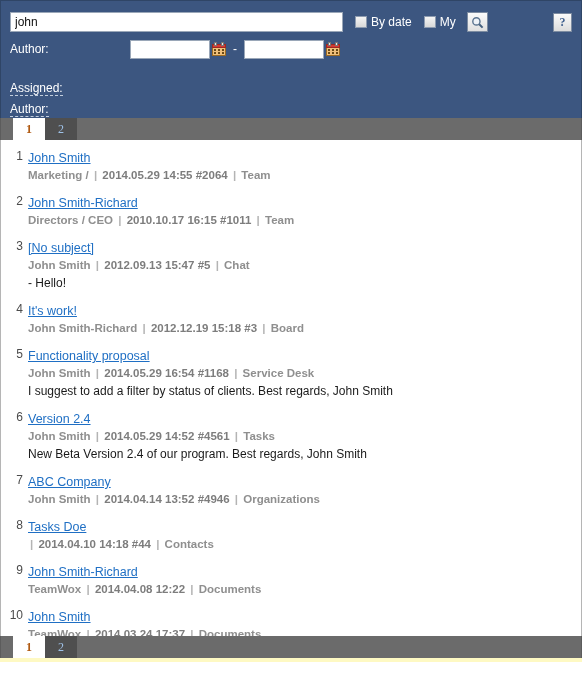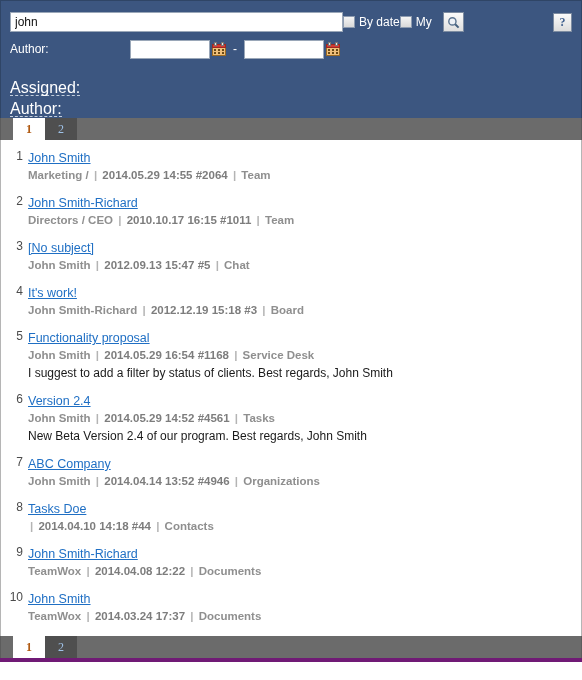--- a/index.html
+++ b/index.html
@@ -11,21 +11,21 @@
     width: 582px;
     height: 680px;
     font-family: "Liberation Sans", sans-serif;
     overflow: hidden;
   }
   .app {
     width: 582px;
     height: 662px;
     position: relative;
     box-sizing: border-box;
-    background: #701a75;
+    background: #fef9c3;
   }
 
   
   .search-header {
     background: #3c5680;
     padding: 10px 9px 6px 9px;
     box-sizing: border-box;
     height: 118px;
     position: relative;
     border-left: 1px solid #2f4566;
@@ -45,20 +45,21 @@
     background: #ffffff;
     color: #111111;
     font-family: "Liberation Sans", sans-serif;
     font-size: 12px;
     padding: 1px 4px;
     outline: none;
   }
   .chk-wrap {
     display: flex;
     align-items: center;
+    margin-left: 12px;
     color: #ffffff;
     font-size: 12px;
     white-space: nowrap;
   }
   .chk-box {
     width: 12px;
     height: 12px;
     box-sizing: border-box;
     border: 1px solid #8d9bb0;
     background: linear-gradient(#f4f4f4, #d9d9d9);
@@ -124,21 +125,21 @@
     position: relative;
     display: inline-block;
   }
   .dash {
     color: #ffffff;
     font-size: 12px;
     margin: 0 7px;
   }
   .link-label {
     color: #ffffff;
-    font-size: 16px;
+    font-size: 12px;
     border-bottom: 1px dashed #c3cedd;
     display: inline-block;
     line-height: 14px;
     margin-top: 20px;
   }
   .filter-line { height: 21px; }
 
   
   .pager {
     background: #6b6b6b;
@@ -326,21 +327,21 @@
       <div class="res-item">
         <div class="res-num">1</div>
         <div class="res-body"><a class="res-title">John Smith</a><div class="res-meta"><span>Marketing /</span> <span class="sep">|</span> <span class="dt">2014.05.29 14:55</span> <span class="dt">#2064</span> <span class="sep">|</span> <span>Team</span> </div></div>
       </div>
       <div class="res-item">
         <div class="res-num">2</div>
         <div class="res-body"><a class="res-title">John Smith-Richard</a><div class="res-meta"><span>Directors / CEO</span> <span class="sep">|</span> <span class="dt">2010.10.17 16:15</span> <span class="dt">#1011</span> <span class="sep">|</span> <span>Team</span> </div></div>
       </div>
       <div class="res-item">
         <div class="res-num">3</div>
-        <div class="res-body"><a class="res-title">[No subject]</a><div class="res-meta"><span>John Smith</span> <span class="sep">|</span> <span class="dt">2012.09.13 15:47</span> <span class="dt">#5</span> <span class="sep">|</span> <span>Chat</span> </div></div>
+        <div class="res-body"><a class="res-title">[No subject]</a><div class="res-meta"><span>John Smith</span> <span class="sep">|</span> <span class="dt">2012.09.13 15:47</span> <span class="dt">#5</span> <span class="sep">|</span> <span>Chat</span> </div><div class="res-snip">- Hello!</div></div>
       </div>
       <div class="res-item">
         <div class="res-num">4</div>
         <div class="res-body"><a class="res-title">It's work!</a><div class="res-meta"><span>John Smith-Richard</span> <span class="sep">|</span> <span class="dt">2012.12.19 15:18</span> <span class="dt">#3</span> <span class="sep">|</span> <span>Board</span> </div></div>
       </div>
       <div class="res-item">
         <div class="res-num">5</div>
         <div class="res-body"><a class="res-title">Functionality proposal</a><div class="res-meta"><span>John Smith</span> <span class="sep">|</span> <span class="dt">2014.05.29 16:54</span> <span class="dt">#1168</span> <span class="sep">|</span> <span>Service Desk</span> </div><div class="res-snip">I suggest to add a filter by status of clients. Best regards, John Smith</div></div>
       </div>
       <div class="res-item">

